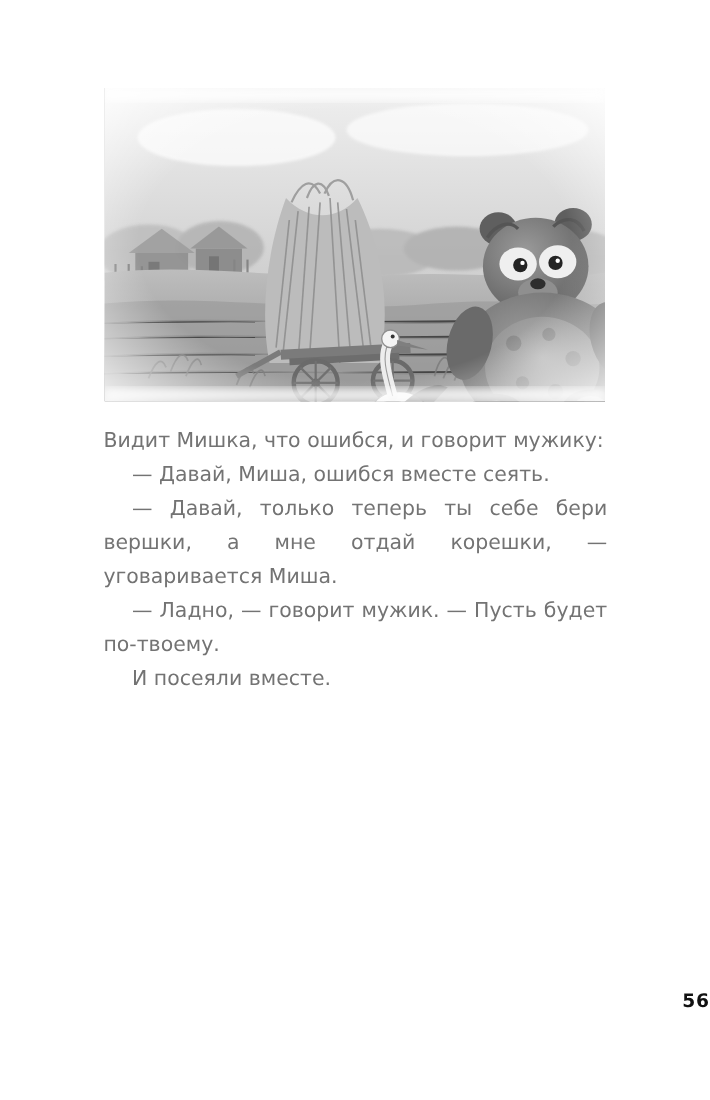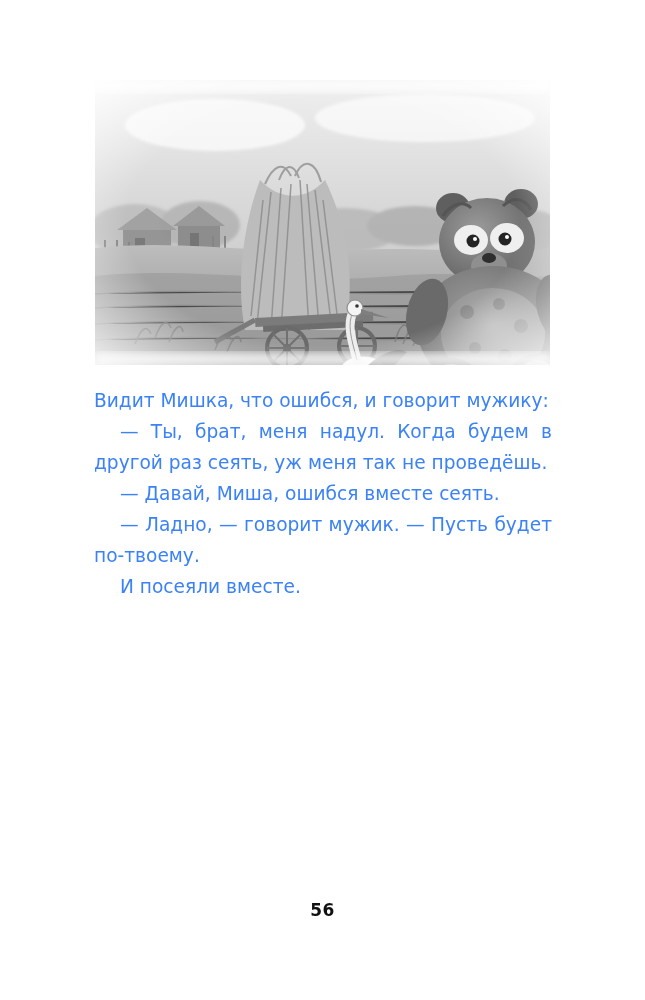--- a/index.html
+++ b/index.html
@@ -34,38 +34,38 @@
   .illustration svg { display: block; }
 
   
   .text-body {
     position: absolute;
     left: 94px;
     top: 385px;
     width: 458px;
     font-size: 18.6px;
     line-height: 31px;
-    color: #3b82f6;
+    color: #737373;
     text-align: justify;
     text-justify: inter-word;
   }
   .para {
     margin: 0;
     text-indent: 26px;
     hyphens: manual;
   }
   .para.noindent { text-indent: 0; }
 
   
   .folio {
     position: absolute;
     top: 900px;
     left: 0;
     width: 645px;
-    text-align: center;
+    text-align: right;
     font-size: 17px;
     font-weight: bold;
     color: #111;
     letter-spacing: 0.5px;
   }
 </style>
 </head>
 <body>
 
 <div class="page">
@@ -244,21 +244,21 @@
       </g>
 
       <rect x="0" y="0" width="455" height="285" fill="url(#vig)"></rect>
       <rect x="0" y="0" width="455" height="12" fill="#ffffff" filter="url(#softer)" opacity="0.8"></rect>
       <rect x="0" y="273" width="455" height="12" fill="#ffffff" filter="url(#softer)" opacity="0.8"></rect>
     </svg>
   </div>
 
   <div class="text-body">
     <p class="para noindent">Видит Мишка, что ошибся, и говорит мужику:</p>
-    <p class="para">— Ты, брат, меня надул. Когда будем в другой раз сеять, уж меня так не проведёшь.</p>
     <p class="para">— Давай, Миша, ошибся вместе сеять.</p>
+    <p class="para">— Давай, только теперь ты себе бери вершки, а мне отдай корешки, — уговаривается Миша.</p>
     <p class="para">— Ладно, — говорит мужик. — Пусть будет по-твоему.</p>
     <p class="para">И посеяли вместе.</p>
   </div>
 
   <div class="folio">56</div>
 
 </div>
 
 </body></html>

